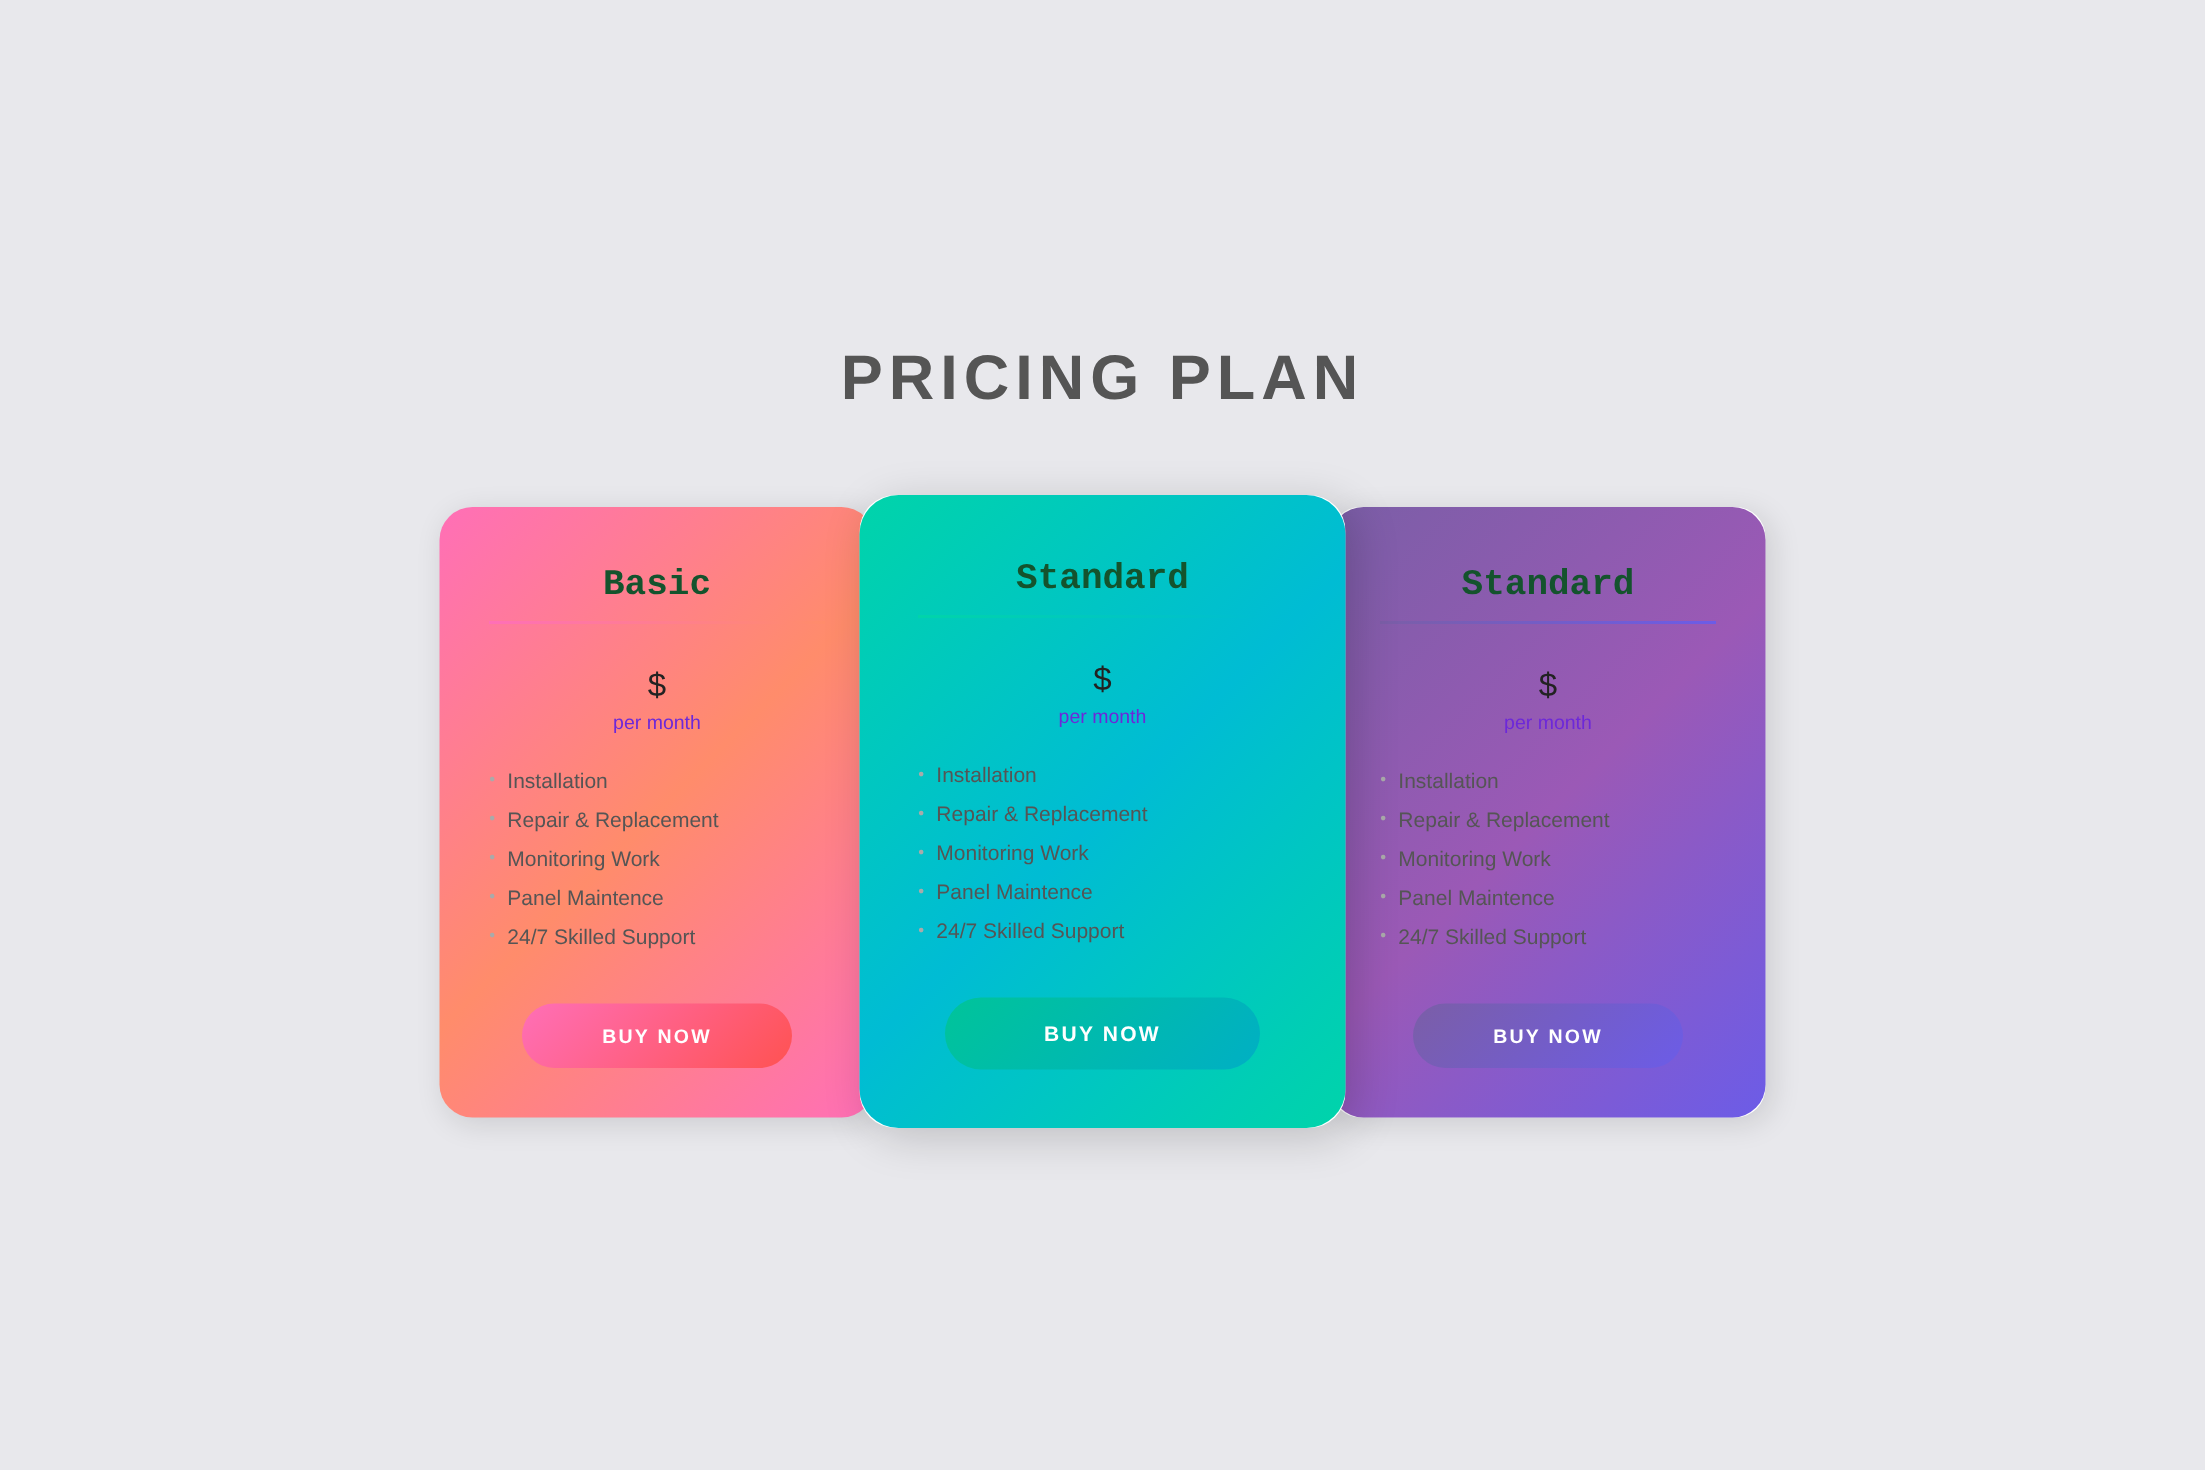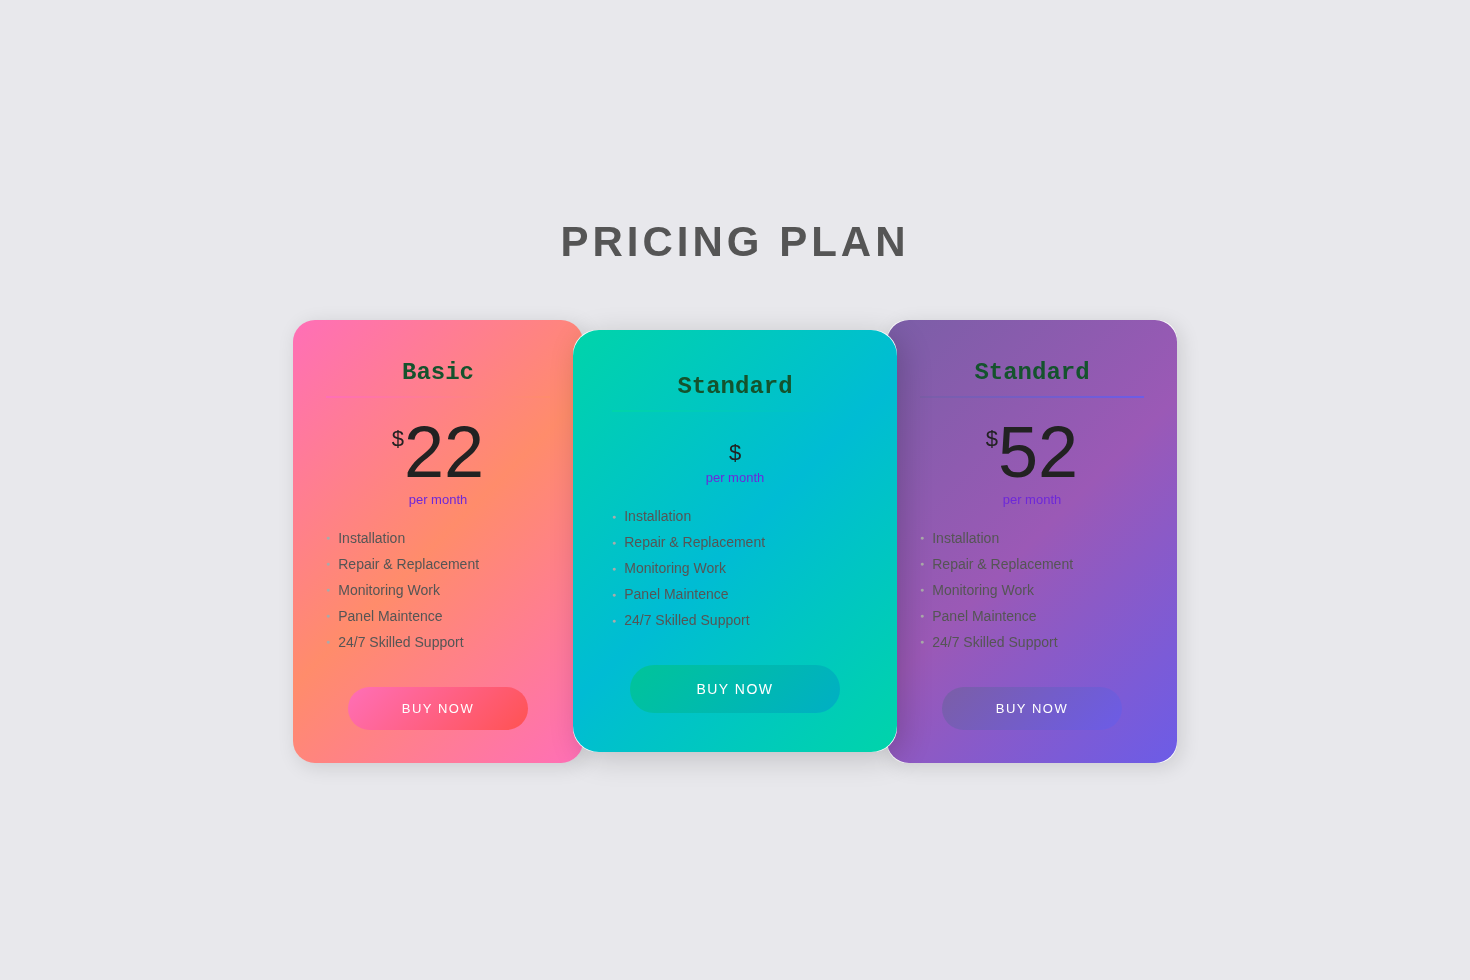--- a/index.html
+++ b/index.html
@@ -178,21 +178,21 @@
     .features-list li::before {
       content: '●';
       font-size: 7px;
       color: #aaa;
     }
 
     .buy-btn {
       border: none;
       cursor: pointer;
       font-size: 13px;
-      font-weight: 400;
+      font-weight: 700;
       letter-spacing: 1.5px;
       text-transform: uppercase;
       padding: 14px 40px;
       border-radius: 30px;
       color: #fff;
       width: 80%;
       transition: opacity 0.2s;
     }
 
     .card-basic .buy-btn {
@@ -217,21 +217,20 @@
   <h1 class="page-title">PRICING PLAN</h1>
 </div>
 
 <div class="cards-container">
 
   <div class="card card-basic">
     <h2 class="card-name">Basic</h2>
     <hr class="card-divider">
     <div class="price-block">
       <span class="price-dollar">$</span>
-      <span class="price-amount">22</span>
     </div>
     <p class="price-period">per month</p>
     <ul class="features-list">
       <li>Installation</li>
       <li>Repair &amp; Replacement</li>
       <li>Monitoring Work</li>
       <li>Panel Maintence</li>
       <li>24/7 Skilled Support</li>
     </ul>
     <button class="buy-btn">BUY NOW</button>
@@ -252,21 +251,20 @@
       <li>24/7 Skilled Support</li>
     </ul>
     <button class="buy-btn">BUY NOW</button>
   </div>
 
   <div class="card card-premium">
     <h2 class="card-name">Standard</h2>
     <hr class="card-divider">
     <div class="price-block">
       <span class="price-dollar">$</span>
-      <span class="price-amount">52</span>
     </div>
     <p class="price-period">per month</p>
     <ul class="features-list">
       <li>Installation</li>
       <li>Repair &amp; Replacement</li>
       <li>Monitoring Work</li>
       <li>Panel Maintence</li>
       <li>24/7 Skilled Support</li>
     </ul>
     <button class="buy-btn">BUY NOW</button>

